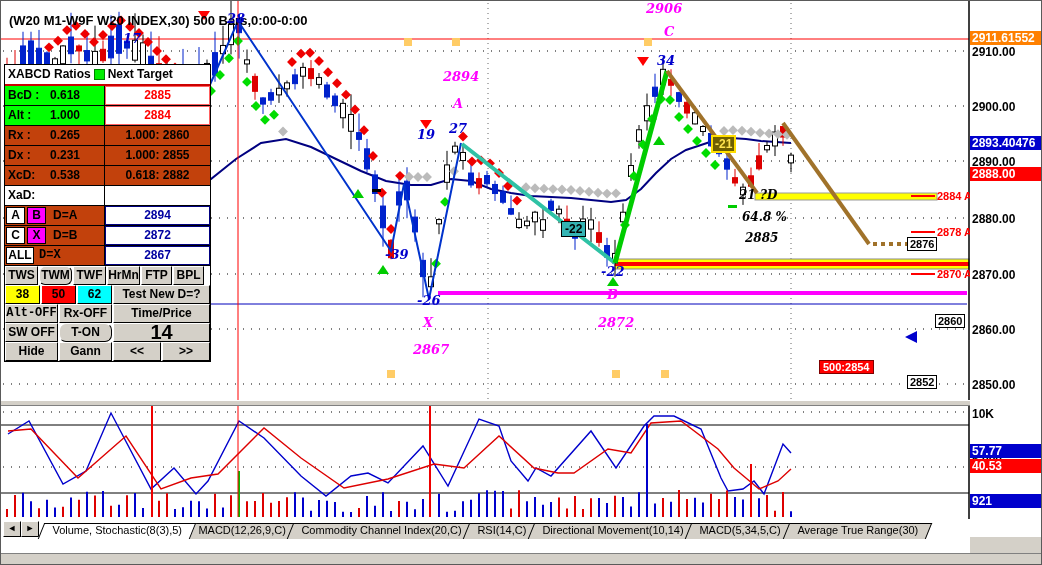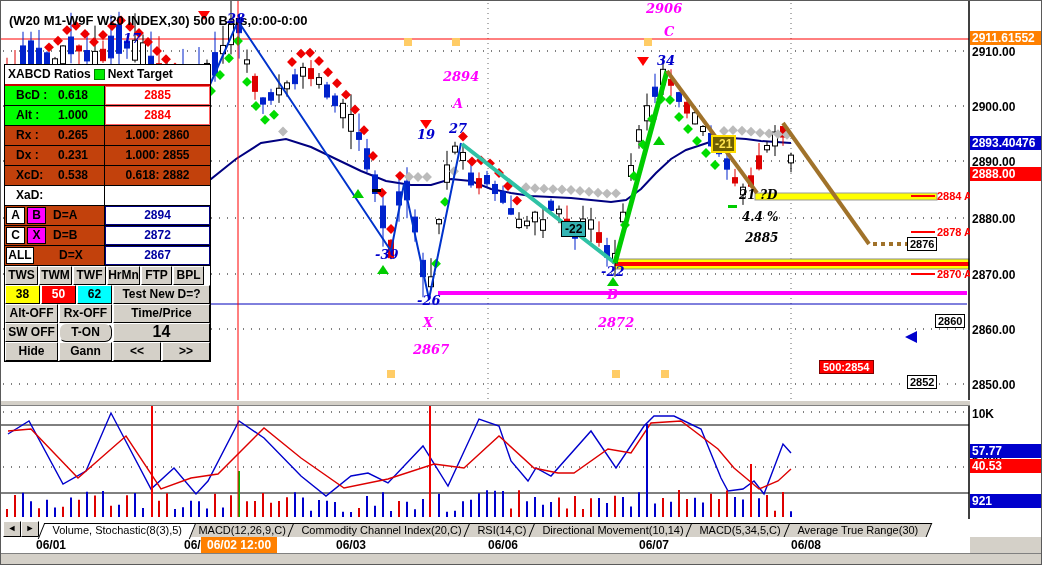--- a/index.html
+++ b/index.html
@@ -22,21 +22,21 @@
   .redbox500{font:bold 11px "Liberation Sans",sans-serif;background:#ff0000;color:#fff;border:1px solid #800000;padding:0 3px;}
   
   #axis{position:absolute;left:969px;top:0;width:73px;height:552px;background:#fff;}
   .axlbl{position:absolute;left:2px;font:bold 12px "Liberation Sans",sans-serif;color:#000;white-space:nowrap;}
   .axbox{position:absolute;left:0;width:73px;font:bold 12px "Liberation Sans",sans-serif;color:#fff;
          padding-left:2px;white-space:nowrap;}
   
   #panel{position:absolute;left:3px;top:63px;width:205px;background:#fff;border:1px solid #000;
          font:bold 12px "Liberation Sans",sans-serif;}
   .prow{display:flex;height:19px;line-height:18px;border-bottom:1px solid #000;}
-  .pl{width:100px;padding-left:11px;box-sizing:border-box;border-right:1px solid #000;display:flex;}
+  .pl{width:100px;padding-left:3px;box-sizing:border-box;border-right:1px solid #000;display:flex;}
   .pr{flex:1;text-align:center;}
   .lab{width:42px;}
   .grn{background:#00ff00;}
   .gry{background:#c2410c;}
   .redtxt{color:#ff0000;border:1px solid #ff6060;line-height:16px;}
   .bluetxt{color:#0000a0;border:1px solid #000080;line-height:16px;background:#fff;}
   .cell16{width:17px;height:15px;border:1px solid #000;text-align:center;line-height:15px;margin:1px 1px 0 1px;background:#fff;}
   .magcell{background:#ff00ff;}
   .btn{background:#d4d0c8;border:1px solid #000;border-top-color:#fff;border-left-color:#fff;
        text-align:center;line-height:16px;height:17px;box-sizing:content-box;margin:0;}
@@ -502,33 +502,33 @@
       <line x1="968" y1="0" x2="968" y2="518" stroke="#000" stroke-width="1.5"></line>
     </svg>
 
   <div class="abs ttl" style="left:8px;top:12px;">(W20 M1-W9F  W20 INDEX,30) 500 Bars,0:00-0:00</div>
   <div id="overlay-labels" class="abs" style="left:0;top:0;width:969px;height:552px;pointer-events:none;">
       <div class="abs swing" style="left: 122px; top: 30px;">17</div>
       <div class="abs swing" style="left: 226px; top: 10px;">28</div>
       <div class="abs swing" style="left: 416px; top: 126px;">19</div>
       <div class="abs swing" style="left: 448px; top: 120px;">27</div>
       <div class="abs swing" style="left: 656px; top: 52px;">34</div>
-      <div class="abs swing" style="left: 374px; top: 246px;">-39</div>
+      <div class="abs swing" style="left: 384px; top: 246px;">-39</div>
       <div class="abs swing" style="left: 416px; top: 292px; font-style: italic;">-26</div>
       <div class="abs swing" style="left: 600px; top: 263px;">-22</div>
       <div class="abs mag" style="left: 645px; top: 0px;">2906</div>
       <div class="abs mag" style="left: 663px; top: 23px;">C</div>
       <div class="abs mag" style="left: 442px; top: 68px;">2894</div>
       <div class="abs mag" style="left: 452px; top: 95px;">A</div>
       <div class="abs mag" style="left: 422px; top: 314px;">X</div>
       <div class="abs mag" style="left: 412px; top: 341px;">2867</div>
       <div class="abs mag" style="left: 606px; top: 286px;">B</div>
       <div class="abs mag" style="left: 597px; top: 314px;">2872</div>
       <div class="abs blk" style="left: 738px; top: 187px;">21 ?D</div>
-      <div class="abs blk" style="left: 741px; top: 209px;">4.4 %</div>
+      <div class="abs blk" style="left: 741px; top: 209px;">64.8 %</div>
       <div class="abs blk" style="left: 744px; top: 230px;">2885</div>
       <div class="abs tgt" style="left: 936px; top: 189px;">2884 A</div>
       <div class="abs tgt" style="left: 936px; top: 225px;">2878 A</div>
       <div class="abs tgt" style="left: 936px; top: 267px;">2870 A</div>
       <div class="abs boxlbl" style="left: 906px; top: 236px;">2876</div>
       <div class="abs boxlbl" style="left: 906px; top: 313px; margin-left: 28px;">2860</div>
       <div class="abs" style="left: 898px; top: 330px; width: 0px; height: 0px; border-width: 6px 12px 6px 6px; border-style: solid; border-color: transparent rgb(0, 0, 204) transparent transparent; border-image: initial;"></div>
       <div class="abs boxlbl" style="left: 906px; top: 374px;">2852</div>
       <div class="abs tealbox" style="left: 560px; top: 220px;">-22</div>
       <div class="abs olivebox" style="left: 710px; top: 134px;">-21</div>
@@ -598,48 +598,48 @@
           <div class="pl gry" style="padding: 0px;">
             <span class="cell16" style="width: 17px;">C</span>
             <span class="cell16 magcell">X</span>
             <span style="margin-left: 6px;">D=B</span>
           </div>
           <div class="pr bluetxt">2872</div>
         </div>
         <div class="prow">
           <div class="pl gry" style="padding: 0px;">
             <span class="cell16" style="width: 26px;">ALL</span>
-            <span style="margin-left: 24px;">D=X</span>
+            <span style="margin-left: 4px; font-family: Liberation Mono, monospace;">D=X</span>
           </div>
           <div class="pr bluetxt">2867</div>
         </div>
       </div>
     <div class="btnrow">
       <div class="btn" style="width:31px;">TWS</div>
-      <div class="btn" style="width:31px;">TWM</div>
+      <div class="btn" style="width:31px;border-radius:6px;">TWM</div>
       <div class="btn" style="width:31px;">TWF</div>
       <div class="btn" style="width:31px;">HrMn</div>
       <div class="btn" style="width:29px;">FTP</div>
       <div class="btn" style="width:29px;">BPL</div>
     </div>
     <div class="btnrow">
       <div class="btn" style="width:33px;background:#ffff00;">38</div>
-      <div class="btn" style="width:33px;background:#ff0000;color:#ffffff;">50</div>
+      <div class="btn" style="width:33px;background:#ff0000;color:#000000;">50</div>
       <div class="btn" style="width:33px;background:#00ffff;">62</div>
       <div class="btn" style="flex:1;">Test New D=?</div>
     </div>
     <div class="btnrow">
-      <div class="btn" style="width:51px;">Alt-OFF</div>
+      <div class="btn" style="width:51px;font-family:Liberation Mono, monospace;">Alt-OFF</div>
       <div class="btn" style="width:51px;">Rx-OFF</div>
       <div class="btn" style="flex:1;">Time/Price</div>
     </div>
     <div class="btnrow">
       <div class="btn" style="width:51px;">SW OFF</div>
       <div class="btn" style="width:51px;border-radius:7px;">T-ON</div>
-      <div class="btn" style="flex:1;font-size:16px;">14</div>
+      <div class="btn" style="flex:1;font-size:20px;">14</div>
     </div>
     <div class="btnrow">
       <div class="btn" style="width:51px;">Hide</div>
       <div class="btn" style="width:51px;">Gann</div>
       <div class="btn" style="flex:1;">&lt;&lt;</div>
       <div class="btn" style="flex:1;">&gt;&gt;</div>
     </div>
   </div>
 
   <div id="sep1"></div>
@@ -662,24 +662,15 @@
       <div class="axbox" style="top: 493px; background: rgb(0, 0, 204);">921</div>
     </div>
 
   <div id="tabbar">
     <div class="tarrow" style="left:2px;">◄</div>
     <div class="tarrow" style="left:20px;">►</div>
     <div id="tabs"><div class="tab active"><span>Volume, Stochastic(8(3),5)</span></div><div class="tab"><span>MACD(12,26,9,C)</span></div><div class="tab"><span>Commodity Channel Index(20,C)</span></div><div class="tab"><span>RSI(14,C)</span></div><div class="tab"><span>Directional Movement(10,14)</span></div><div class="tab"><span>MACD(5,34,5,C)</span></div><div class="tab"><span>Average True Range(30)</span></div></div>
 
   </div>
 
-  <div id="dates">
-      <div class="date" style="left: 35px;">06/01</div>
-      <div class="date" style="left: 183px;">06/</div>
-      <div class="date" style="left: 335px;">06/03</div>
-      <div class="date" style="left: 487px;">06/06</div>
-      <div class="date" style="left: 638px;">06/07</div>
-      <div class="date" style="left: 790px;">06/08</div>
-      <div id="datebox" style="left: 200px;">06/02 12:00</div>
-    </div>
   <div id="cornerbr"></div>
   <div id="bottomstrip"></div>
 </div>
 
 </body></html>

